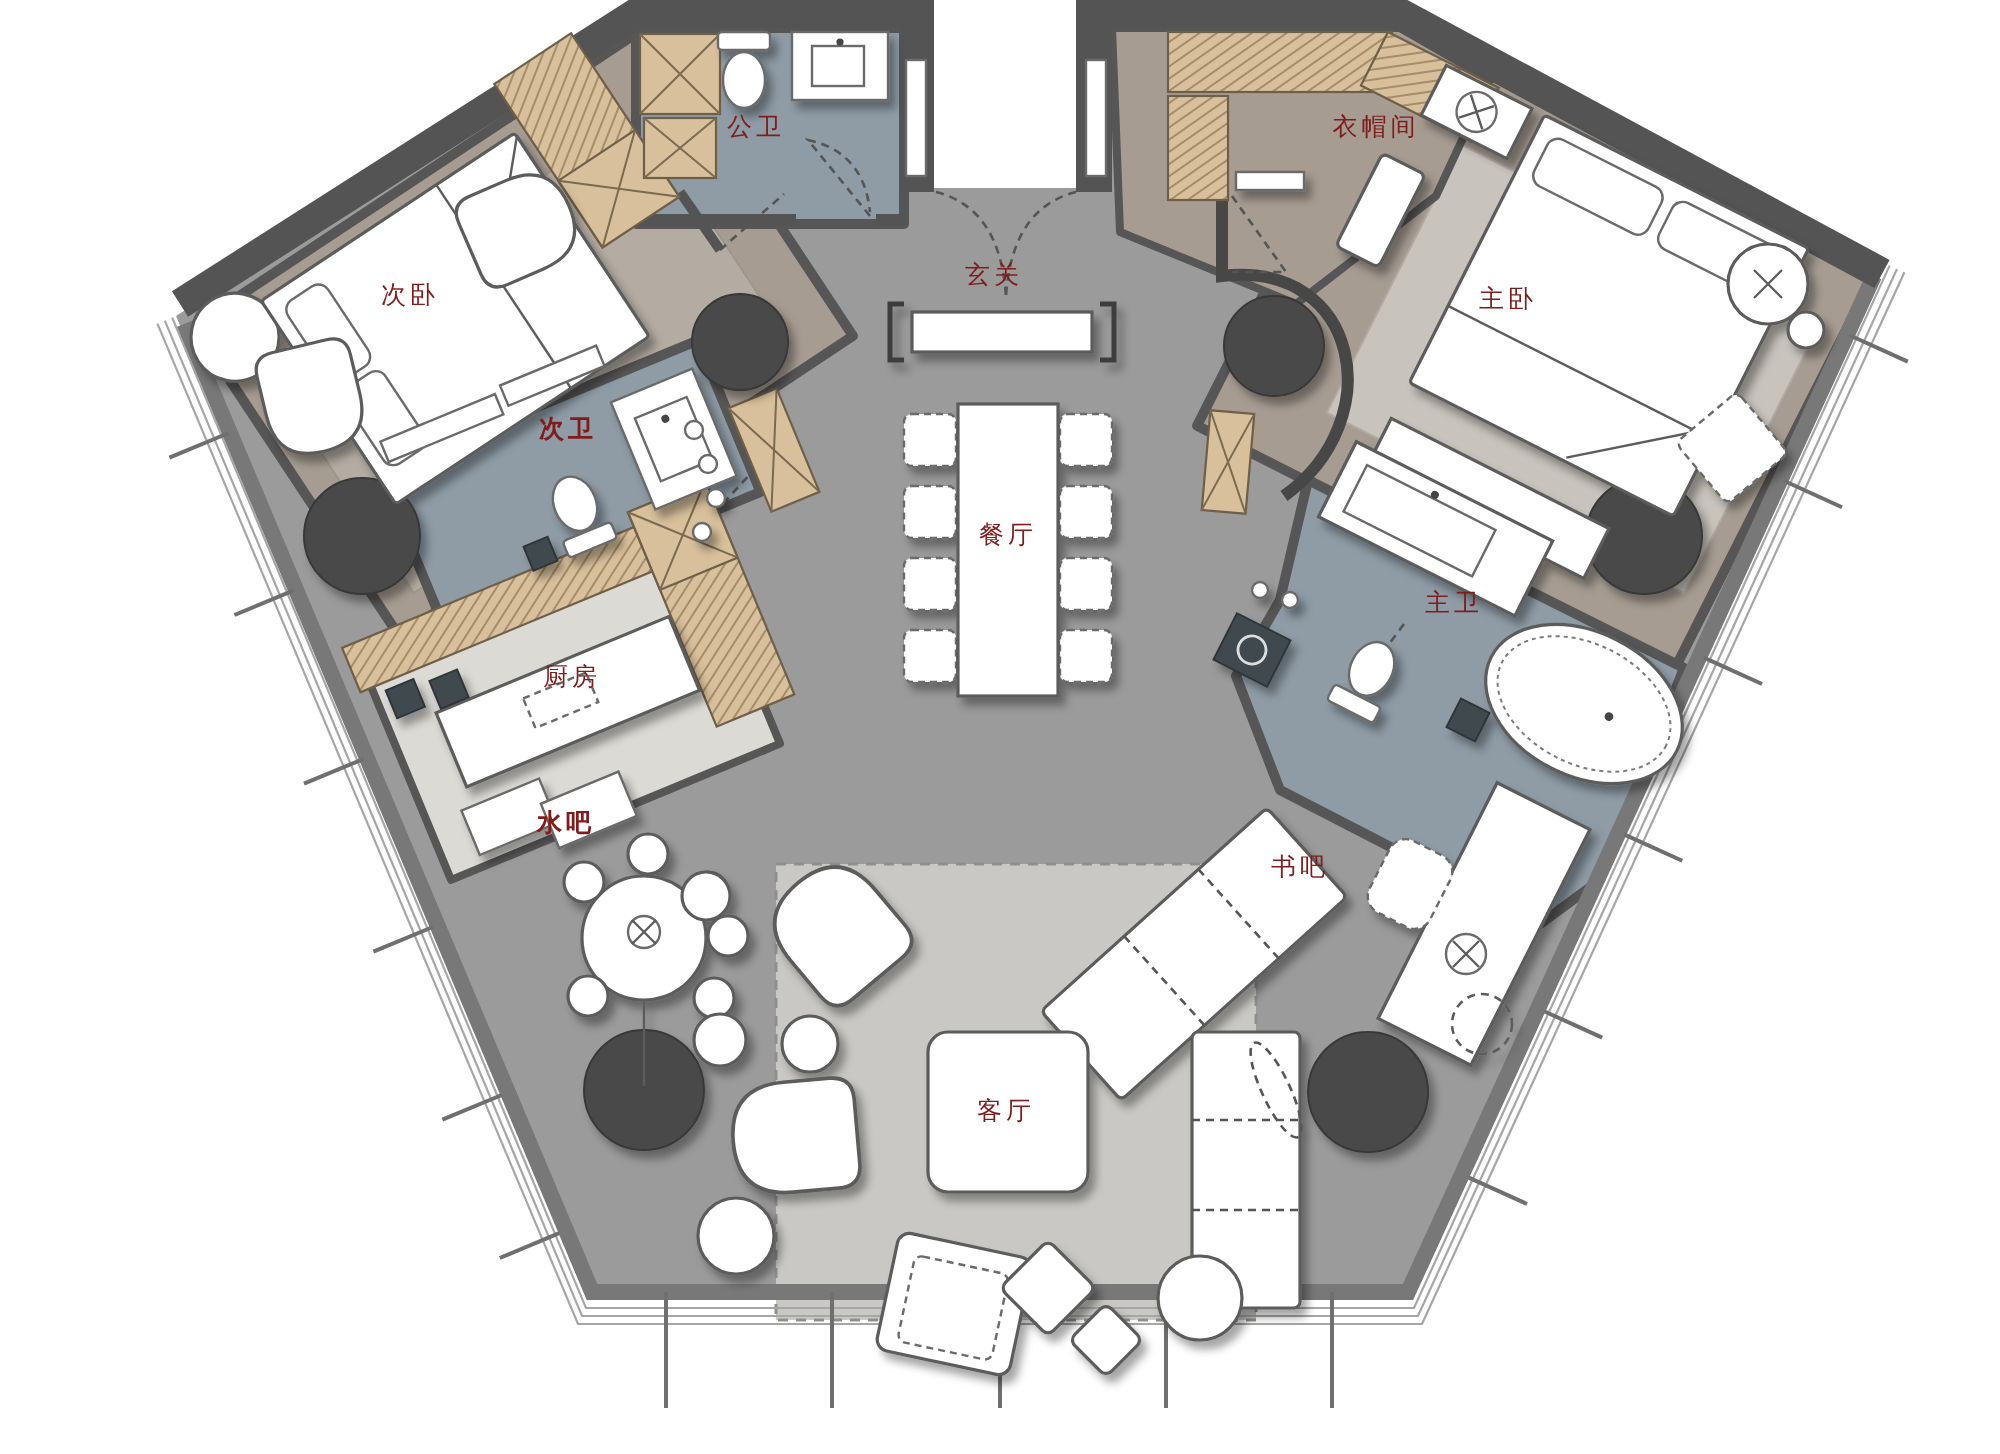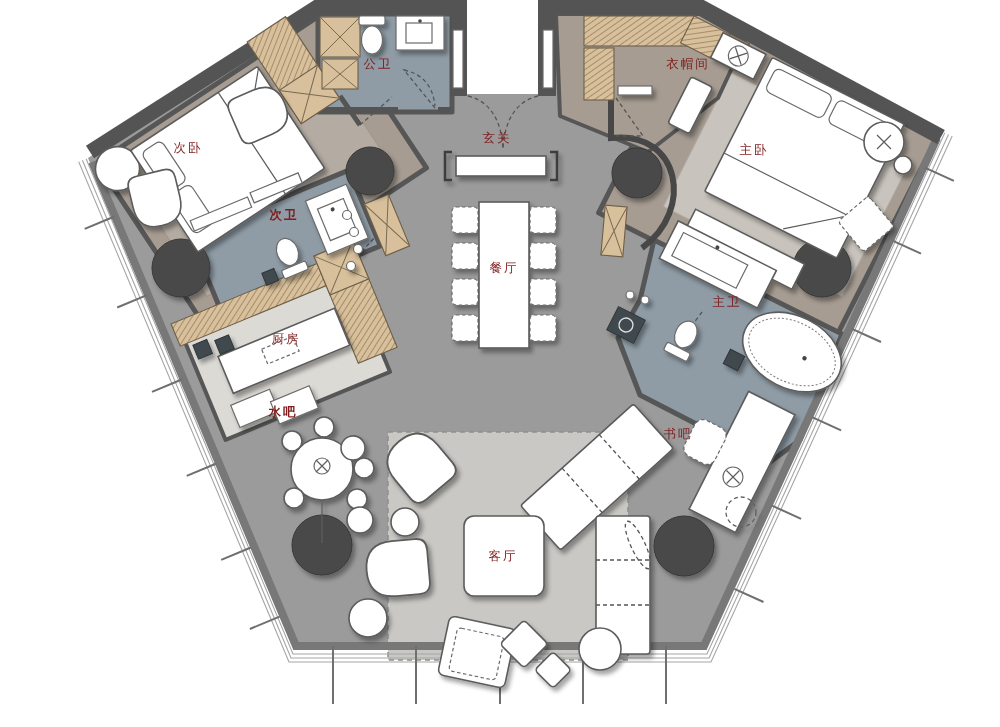--- a/index.html
+++ b/index.html
@@ -345,25 +345,25 @@
             <rect x="-13" y="-13" width="26" height="26" rx="4" class="f"></rect>
           </g>
       <circle cx="360" cy="520" r="13" class="f"></circle>
       <circle cx="405" cy="522" r="14" class="f"></circle>
       <circle cx="368" cy="618" r="19" class="f"></circle>
       <circle cx="353" cy="448" r="12" class="f"></circle>
     </g>
   </g>
 </svg>
 
-<div class="room-label" style="left:188px;top:148px;text-align:center;">次卧</div>
+<div class="room-label" style="left:205px;top:148px;text-align:center;">次卧</div>
 <div class="room-label" style="left:378px;top:64px;">公卫</div>
 <div class="room-label" style="left:497px;top:138px;">玄关</div>
 <div class="room-label" style="left:649px;top:64px;margin-left:39px;">衣帽间</div>
 <div class="room-label" style="left:754px;top:150px;">主卧</div>
 <div class="room-label" style="left:284px;top:215px;font-weight:bold;">次卫</div>
 <div class="room-label" style="left:286px;top:339px;">厨房</div>
 <div class="room-label" style="left:504px;top:268px;">餐厅</div>
 <div class="room-label" style="left:707px;top:302px;margin-left:20px;">主卫</div>
 <div class="room-label" style="left:283px;top:412px;font-weight:bold;">水吧</div>
-<div class="room-label" style="left:678px;top:434px;">书吧</div>
+<div class="room-label" style="left:650px;top:434px;">书吧</div>
 <div class="room-label" style="left:503px;top:556px;">客厅</div>
 </div>
 
 </body></html>

